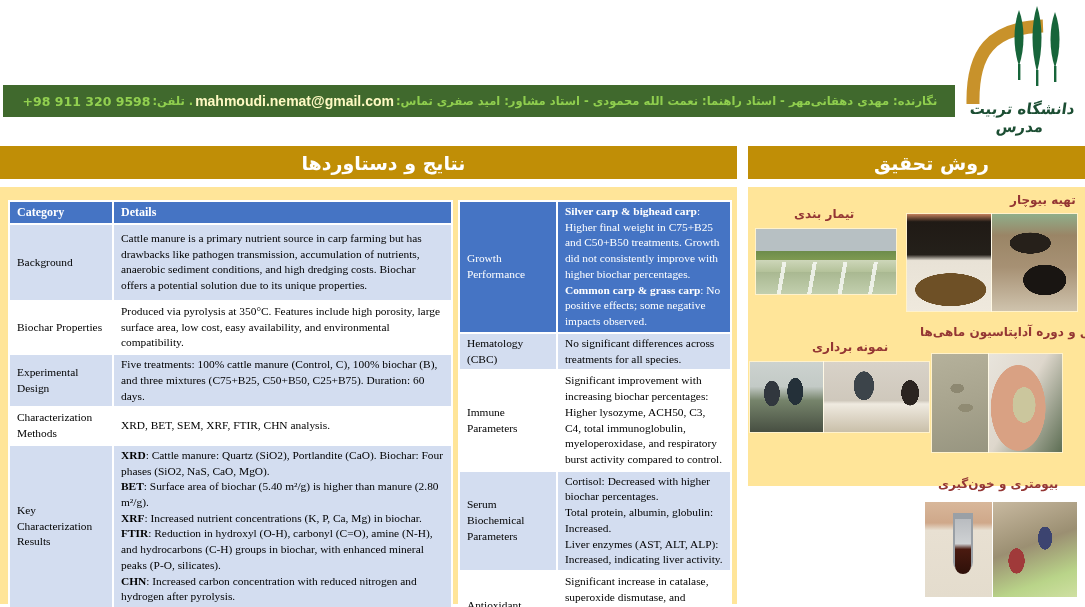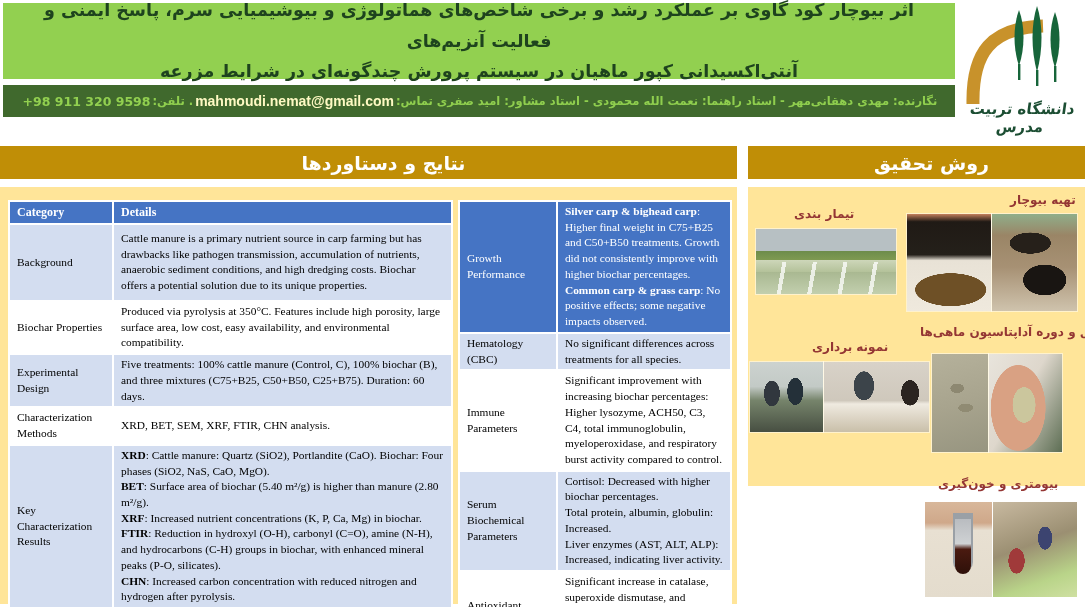--- a/index.html
+++ b/index.html
@@ -93,26 +93,20 @@
   .ph-pond-net{background:
     radial-gradient(ellipse 16% 22% at 28% 62%,#a03a3a 0 60%,transparent 61%),
     radial-gradient(ellipse 14% 20% at 62% 38%,#3c4470 0 60%,transparent 61%),
     linear-gradient(160deg,#c8b9a0 0%,#9b8f72 45%,#b9d489 78%,#cfe0a2 100%);}
 </style>
 </head>
 <body>
 
 <div class="page">
 
-  <div class="title-band">
-    <div class="title">
-      <div>اثر بیوچار کود گاوی بر عملکرد رشد و برخی شاخص‌های هماتولوژی و بیوشیمیایی سرم، پاسخ ایمنی و فعالیت آنزیم‌های</div>
-      <div>آنتی‌اکسیدانی کپور ماهیان در سیستم پرورش چندگونه‌ای در شرایط مزرعه</div>
-    </div>
-  </div>
 
   <div class="author-strip">
     <span>نگارنده: مهدی دهقانی‌مهر - استاد راهنما: نعمت الله محمودی -  استاد مشاور: امید صفری تماس: </span>
     <span class="email">mahmoudi.nemat@gmail.com</span>
     <span>. تلفن: </span>
     <span class="phone">+98 911 320 9598</span>
   </div>
 
   <div class="logo">
     <svg width="128" height="112" viewBox="0 0 128 112">

